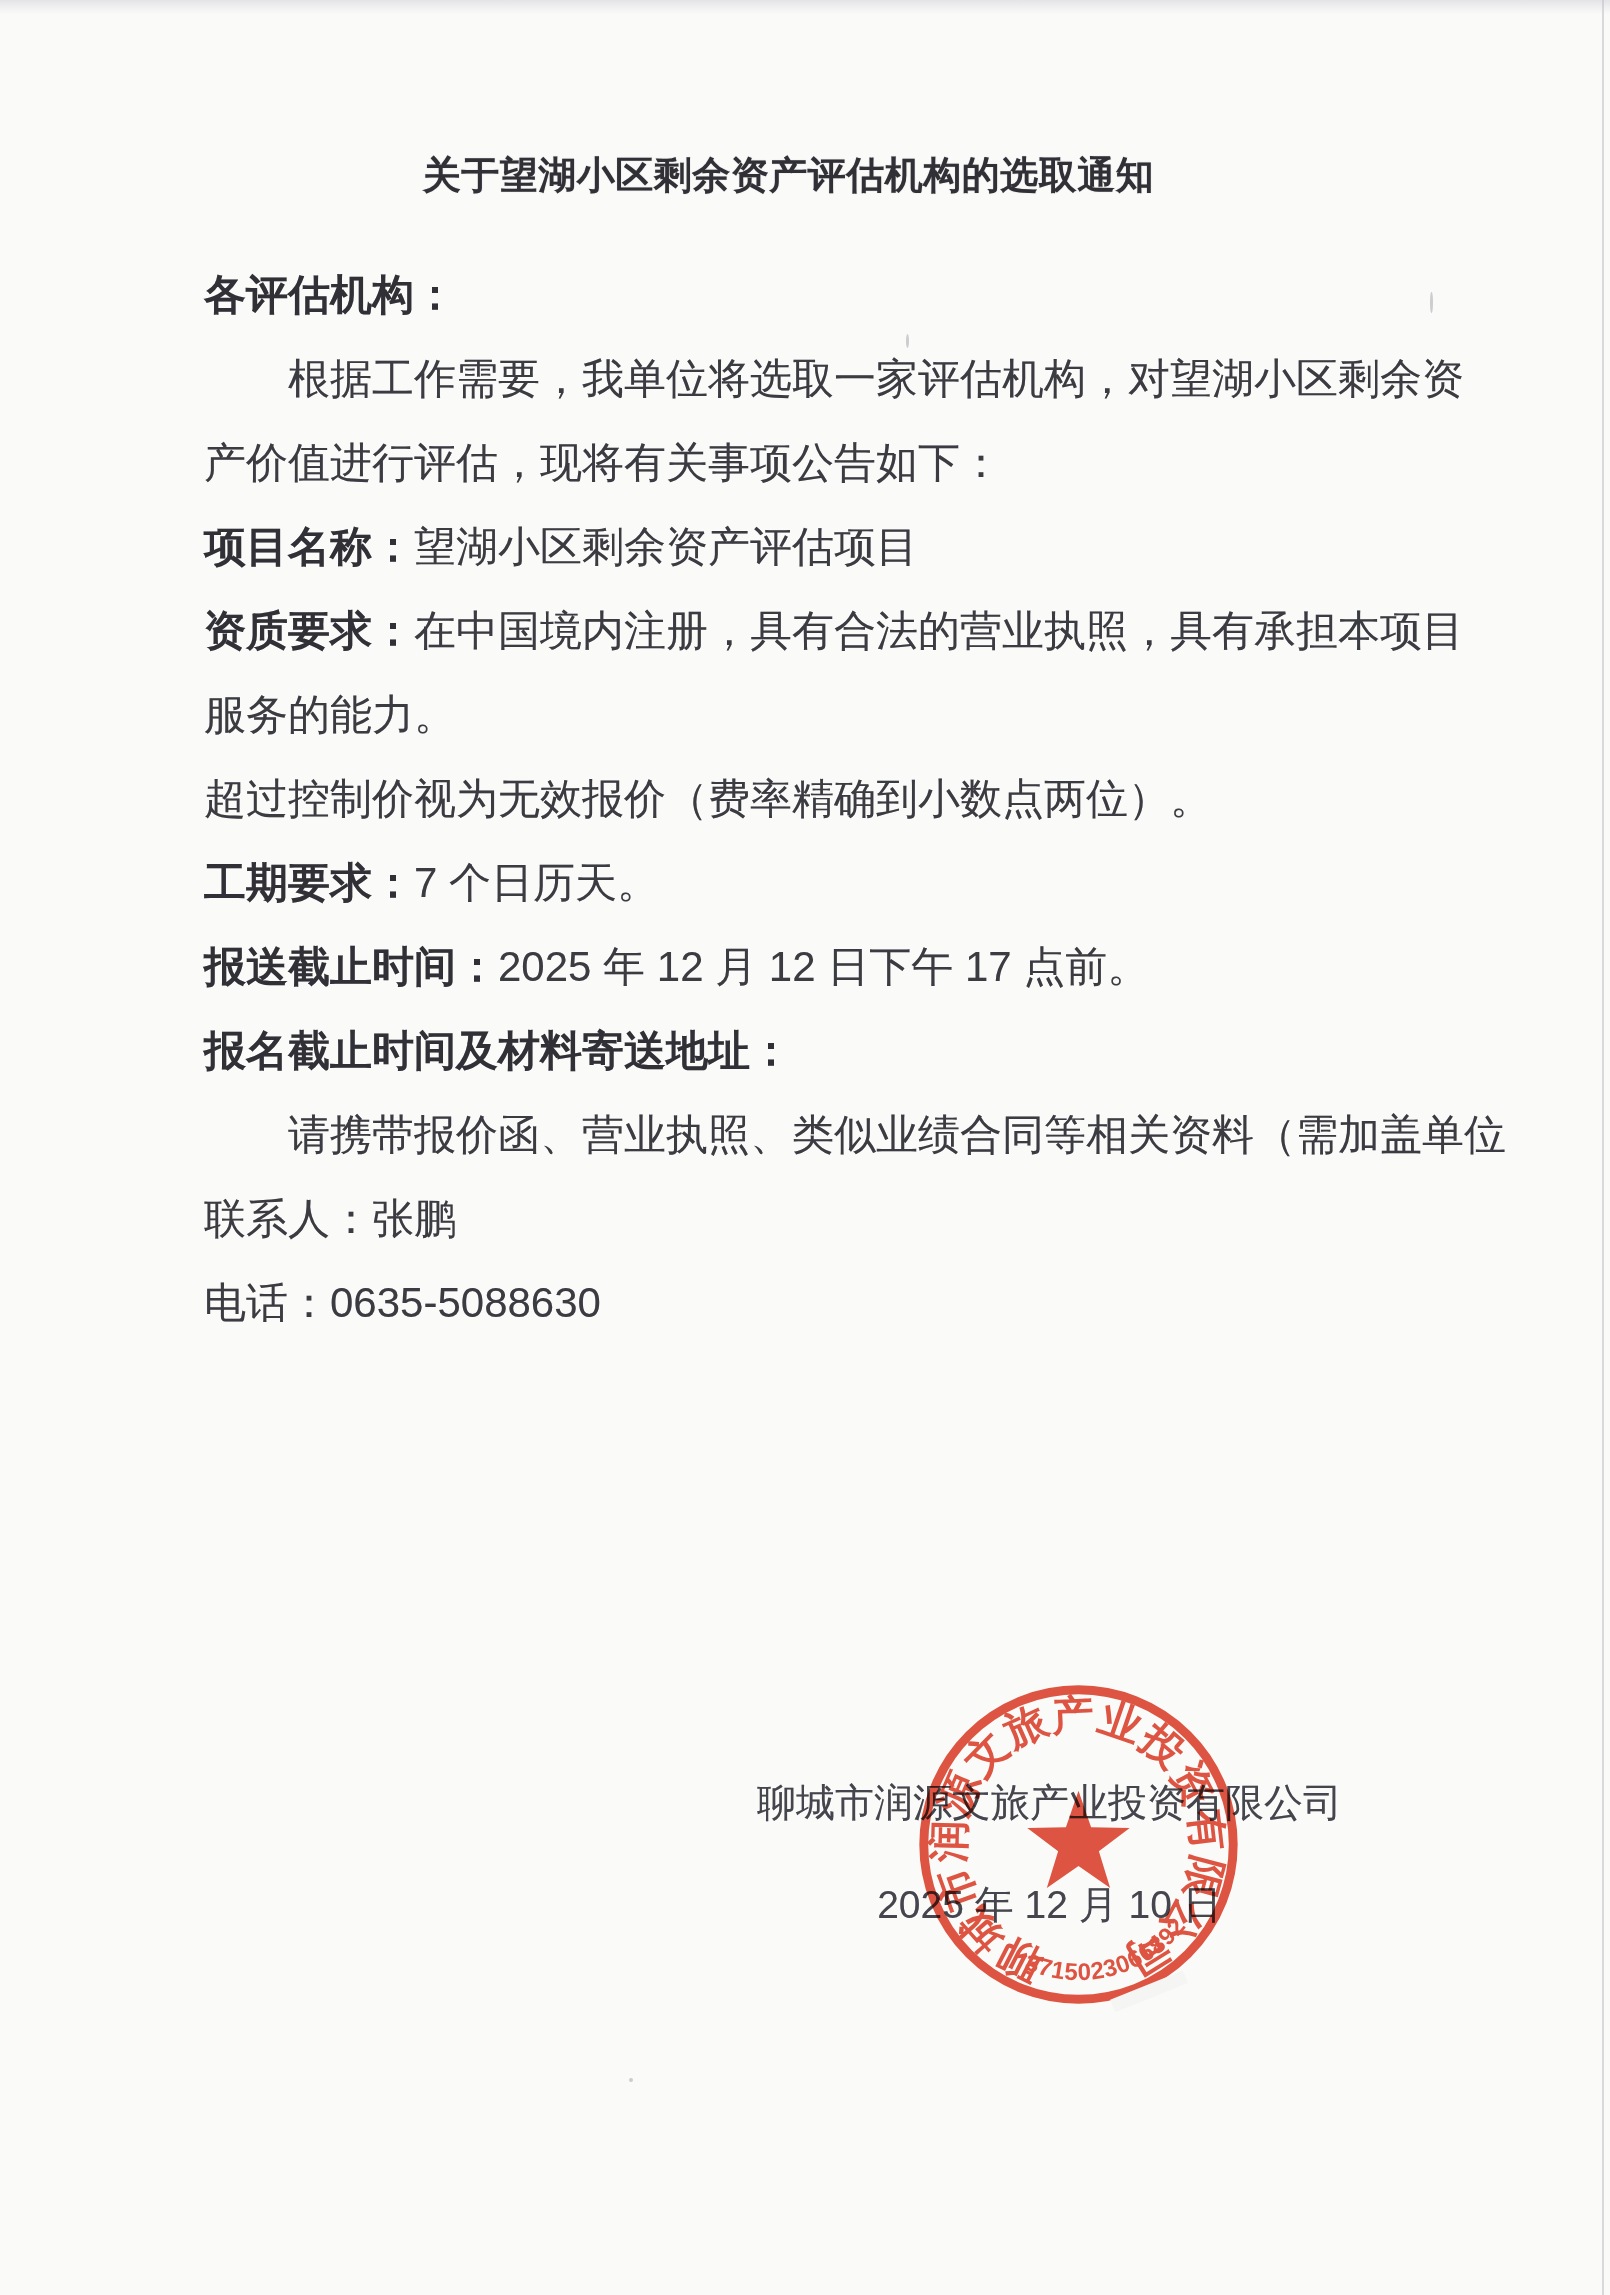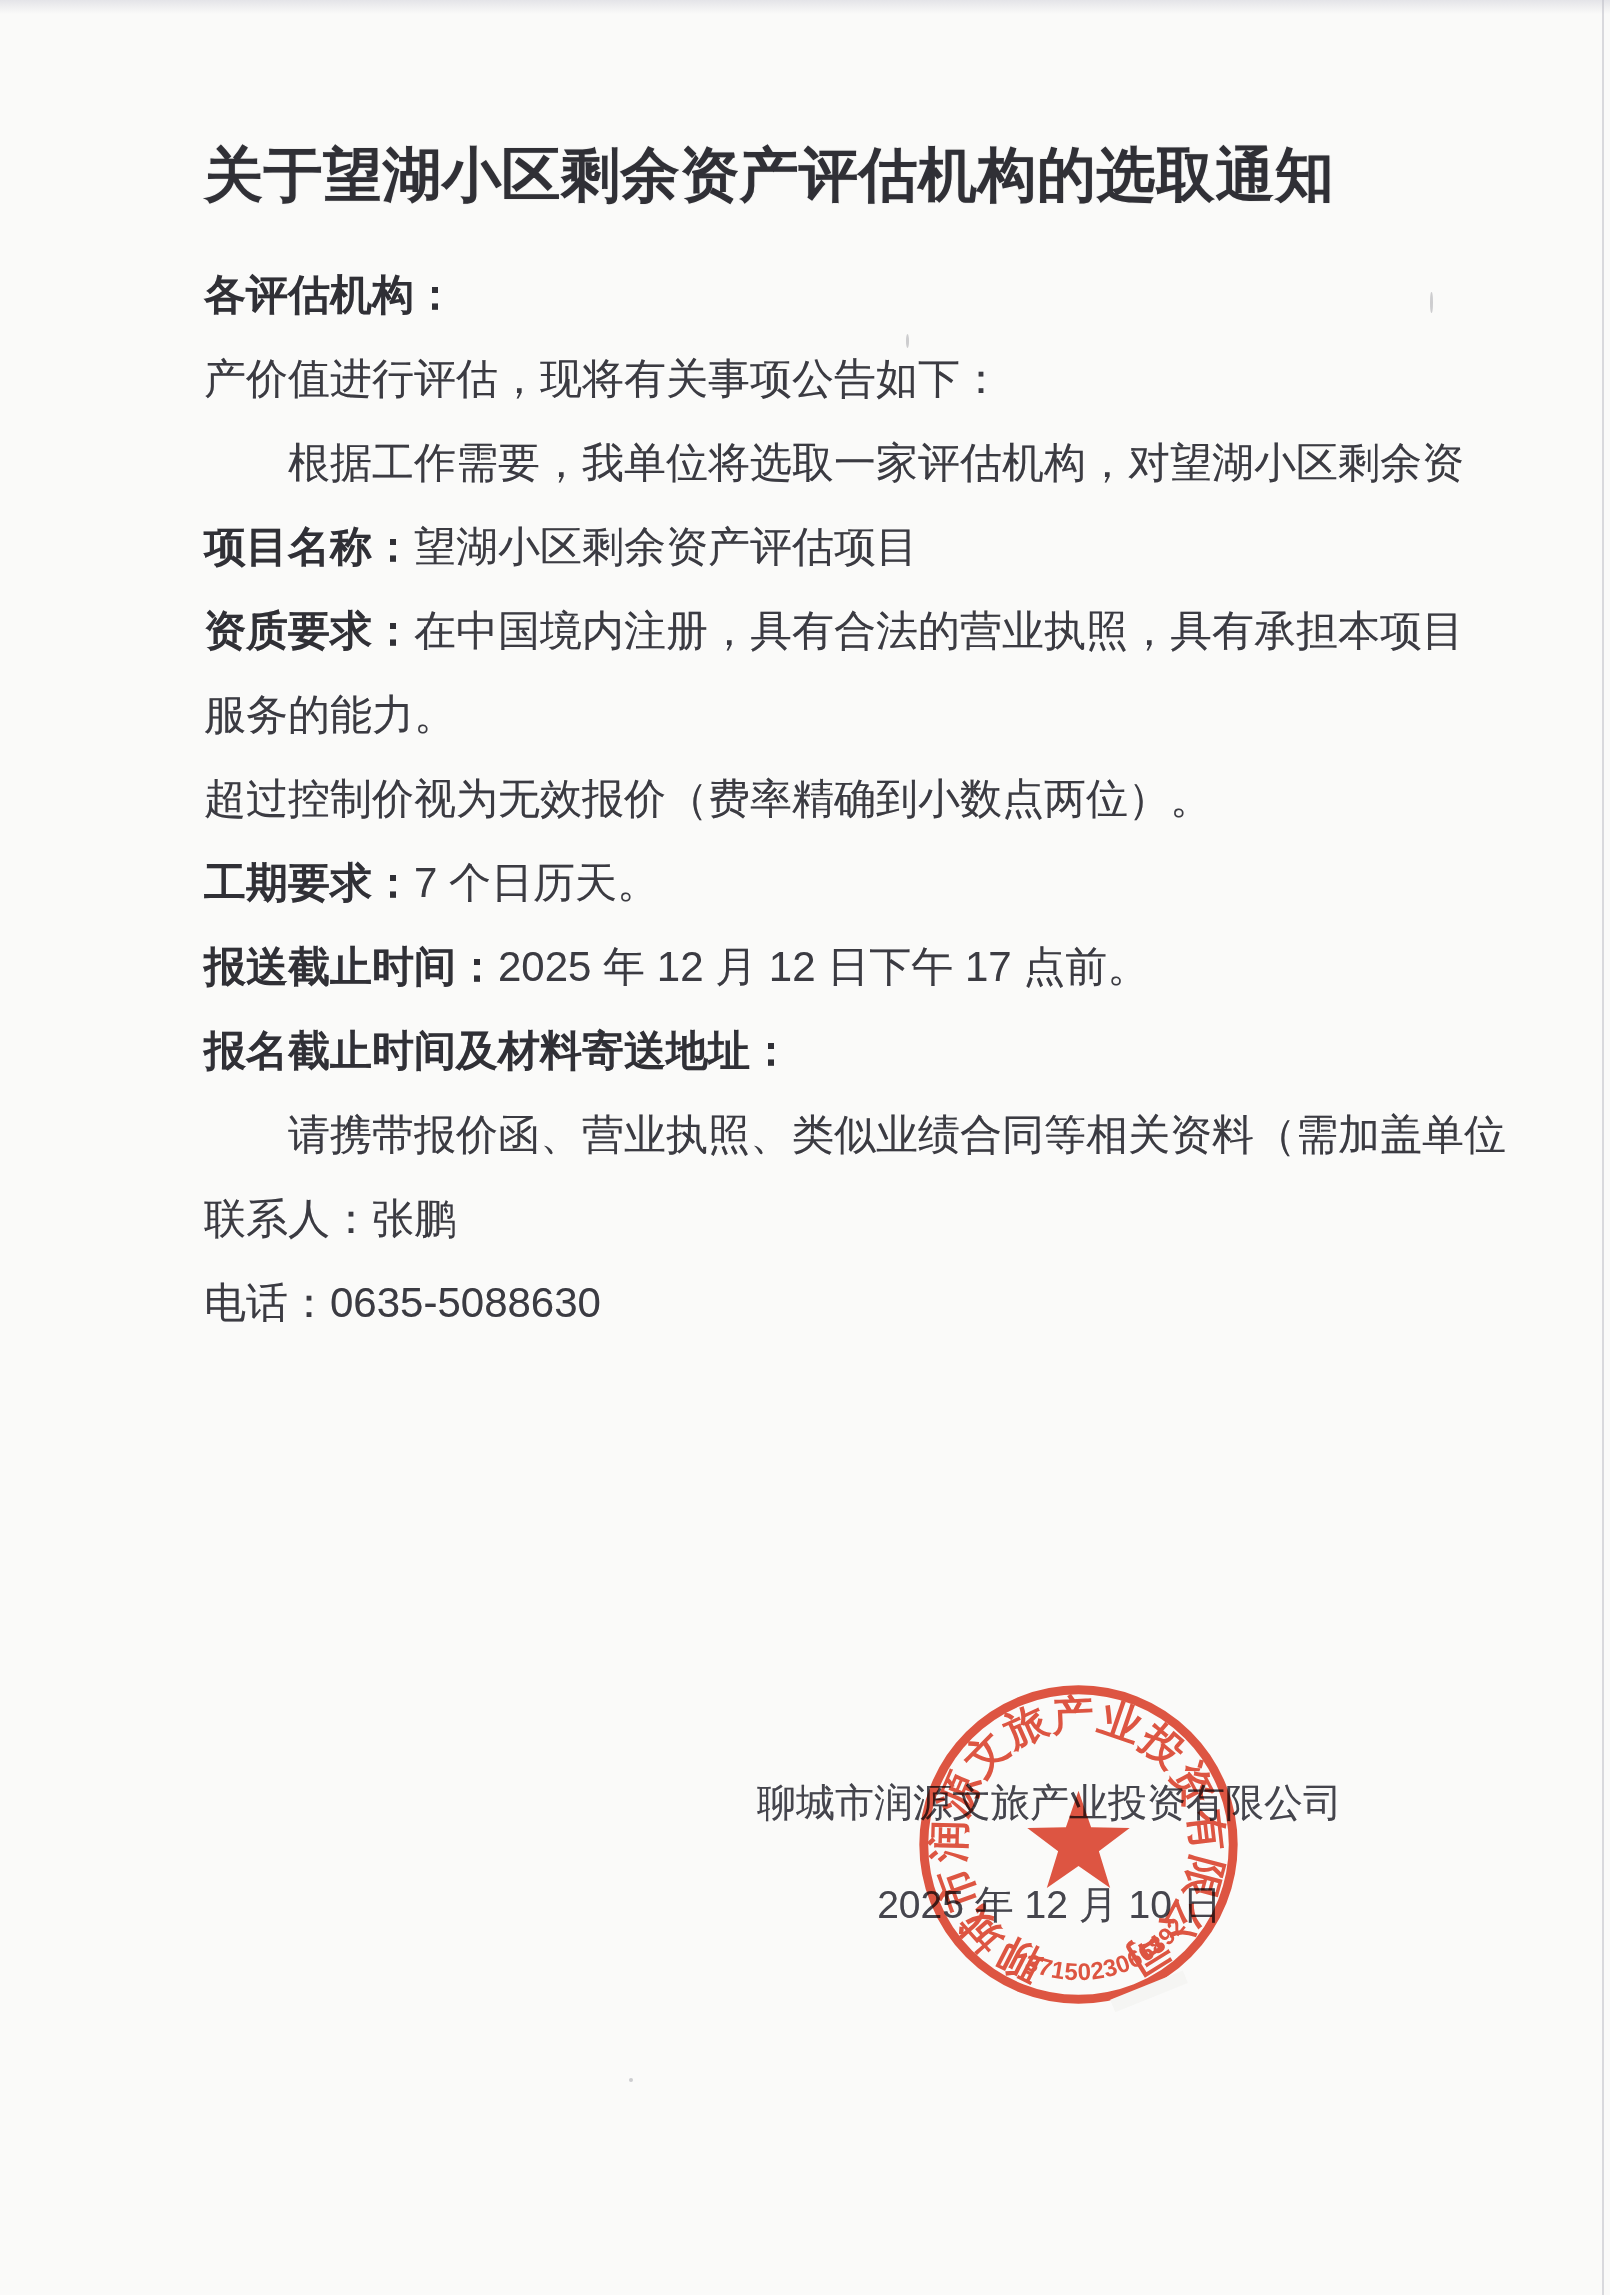--- a/index.html
+++ b/index.html
@@ -20,22 +20,22 @@
   }
   .page::after{
     content:""; position:absolute; top:0; bottom:0; right:6.3px; width:2.1px;
     background:rgba(190,190,198,.55); pointer-events:none;
   }
   .content{
     position:absolute; left:204px; top:141px; width:1169px;
   }
   .doc-title{
     height:68px; line-height:68px; margin:0 0 44px 0;
-    font-size:59px; font-weight:700; letter-spacing:0.5px;
-    color:var(--title-ink);
+    font-size:38px; font-weight:700; letter-spacing:0.5px;
+    text-align:center; color:var(--title-ink);
     text-shadow:0 0 1px rgba(48,48,54,.35);
     white-space:nowrap;
   }
   .line{
     height:84px; line-height:84px; font-size:42px; white-space:nowrap;
     text-shadow:0 0 0.5px rgba(59,59,66,.3);
   }
   .line b{font-weight:700; color:var(--title-ink);margin-top:9px;}
   .line.indent{padding-left:84px;}
   .signature{
@@ -67,22 +67,22 @@
 </style>
 </head>
 <body>
 
 <div class="page">
 
   <div class="content">
     <h1 class="doc-title">关于望湖小区剩余资产评估机构的选取通知</h1>
 
     <div class="line"><b>各评估机构：</b><span></span></div>
+    <div class="line indent"><b></b><span>根据工作需要，我单位将选取一家评估机构，对望湖小区剩余资</span></div>
     <div class="line"><b></b><span>产价值进行评估，现将有关事项公告如下：</span></div>
-    <div class="line indent"><b></b><span>根据工作需要，我单位将选取一家评估机构，对望湖小区剩余资</span></div>
     <div class="line"><b>项目名称：</b><span>望湖小区剩余资产评估项目</span></div>
     <div class="line"><b>资质要求：</b><span>在中国境内注册，具有合法的营业执照，具有承担本项目</span></div>
     <div class="line"><b></b><span>服务的能力。</span></div>
     <div class="line"><b></b><span>超过控制价视为无效报价（费率精确到小数点两位）。</span></div>
     <div class="line"><b>工期要求：</b><span>7 个日历天。</span></div>
     <div class="line"><b>报送截止时间：</b><span>2025 年 12 月 12 日下午 17 点前。</span></div>
     <div class="line"><b>报名截止时间及材料寄送地址：</b><span></span></div>
     <div class="line indent"><b></b><span>请携带报价函、营业执照、类似业绩合同等相关资料（需加盖单位</span></div>
     <div class="line"><b></b><span>联系人：张鹏</span></div>
     <div class="line"><b></b><span>电话：0635-5088630</span></div>

